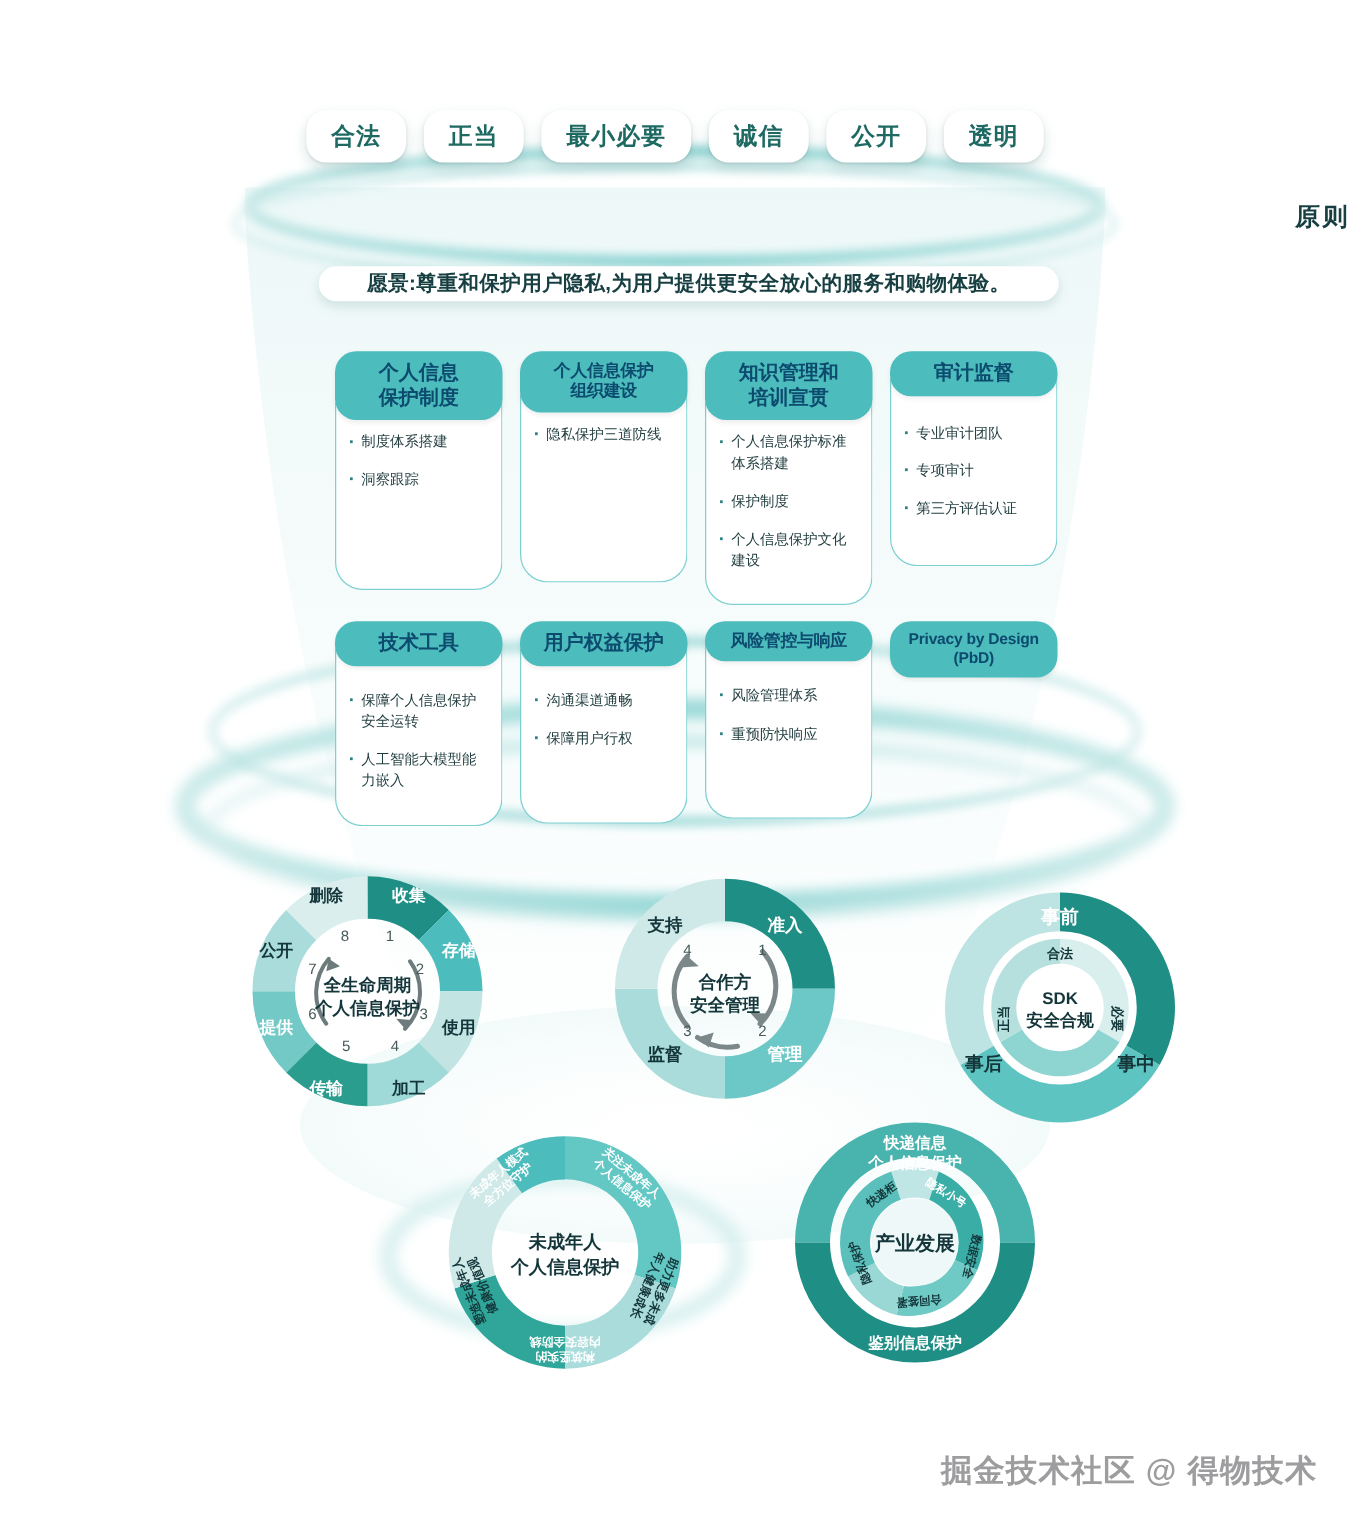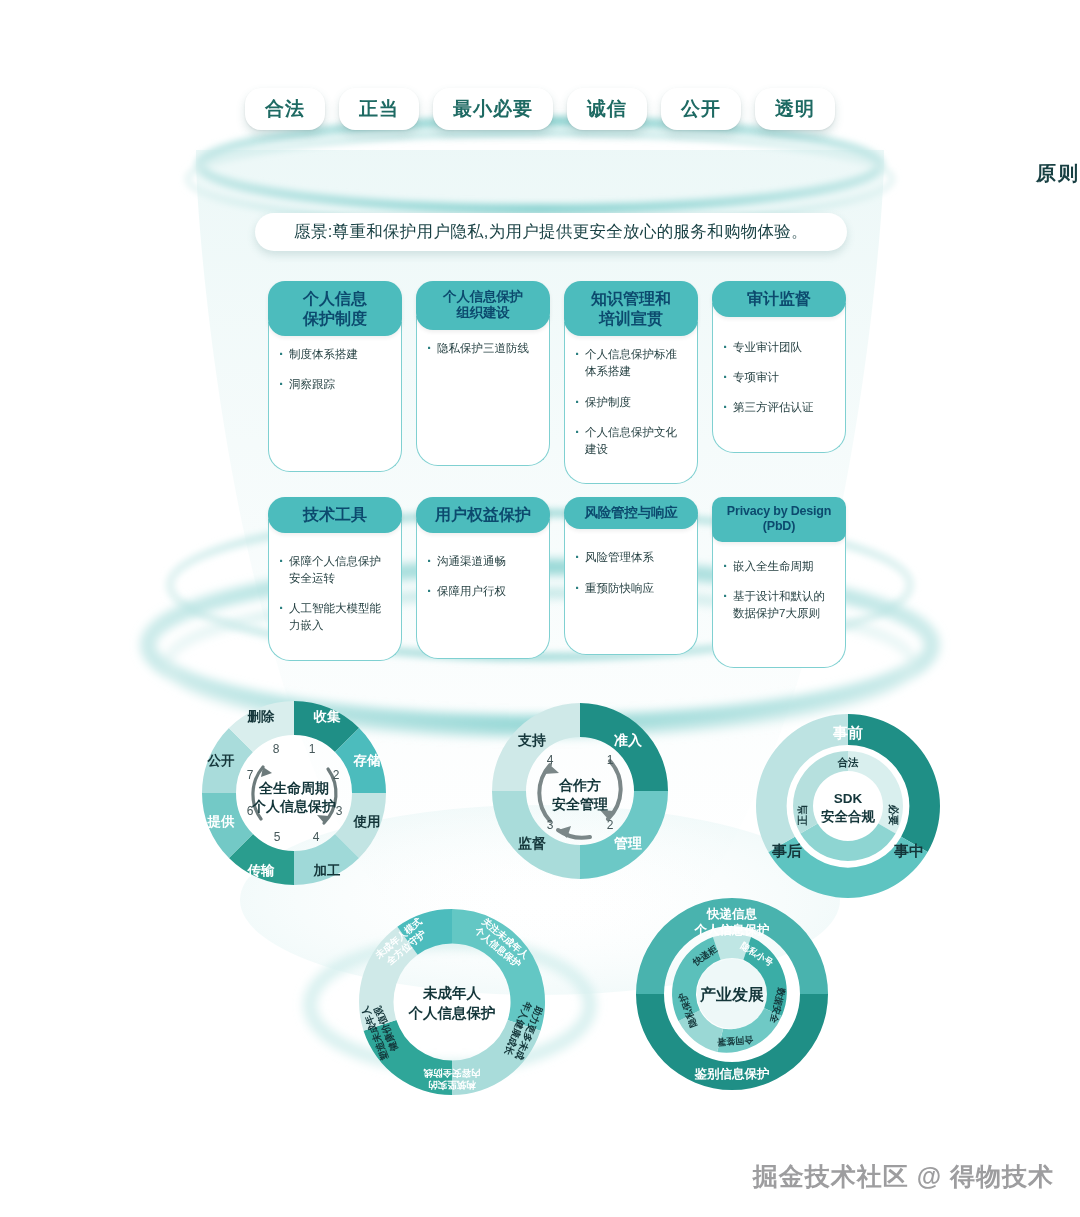--- a/index.html
+++ b/index.html
@@ -34,26 +34,26 @@
   }
   .principles-label {
     position:absolute; left:0; right:0; top:160px;
     text-align:right;
     font-size:20px; font-weight:700; color:#173f42;
     letter-spacing:2px;
   }
 
   
   .vision {
-    position:absolute; left:255px; top:213px; width:592px; height:38px;
+    position:absolute; left:255px; top:213px; width:592px; height:28px;
     background:#fff;
     border-radius:19px;
     box-shadow:0 4px 9px rgba(70,130,130,.20);
     display:flex; align-items:center; justify-content:center;
-    font-size:16.5px; font-weight:400; color:#173f42;
+    font-size:16.5px; font-weight:700; color:#173f42;
     letter-spacing:.3px;
   }
 
   
   .cards { position:absolute; display:flex; gap:14px; }
   .cards.row1 { left:268px; top:281px; }
   .cards.row2 { left:268px; top:497px; }
 
   .card { width:134px; position:relative; }
   .card .head {
@@ -245,27 +245,21 @@
       <div class="head small">风险管控与响应</div>
       <div class="body" style="padding-top:34px">
         <ul>
           <li>风险管理体系</li>
           <li>重预防快响应</li>
         </ul>
       </div>
     </div>
 
     <div class="card">
-      <div class="head small" style="padding:7px 2px;font-size:12.5px;border-radius:10px;">Privacy by Design<br>(PbD)</div>
-      <div class="body" style="padding-top:30px">
-        <ul>
-          <li>嵌入全生命周期</li>
-          <li>基于设计和默认的数据保护7大原则</li>
-        </ul>
-      </div>
+      <div class="head small" style="padding:7px 2px;font-size:12.5px;">Privacy by Design<br>(PbD)</div>
     </div>
   </div>
 
   <div class="donut" style="left:186px; top:698px; width:216px; height:190px;">
     <svg width="216" height="190" viewBox="0 0 216 190">
       <g transform="translate(108,95)">
 
         <g>
           <path d="M0,-92 A92,92 0 0,1 65.05,-65.05 L41.01,-41.01 A58,58 0 0,0 0,-58 Z" fill="#1f8f86"></path>
           <path d="M65.05,-65.05 A92,92 0 0,1 92,0 L58,0 A58,58 0 0,0 41.01,-41.01 Z" fill="#4cbcbd"></path>

